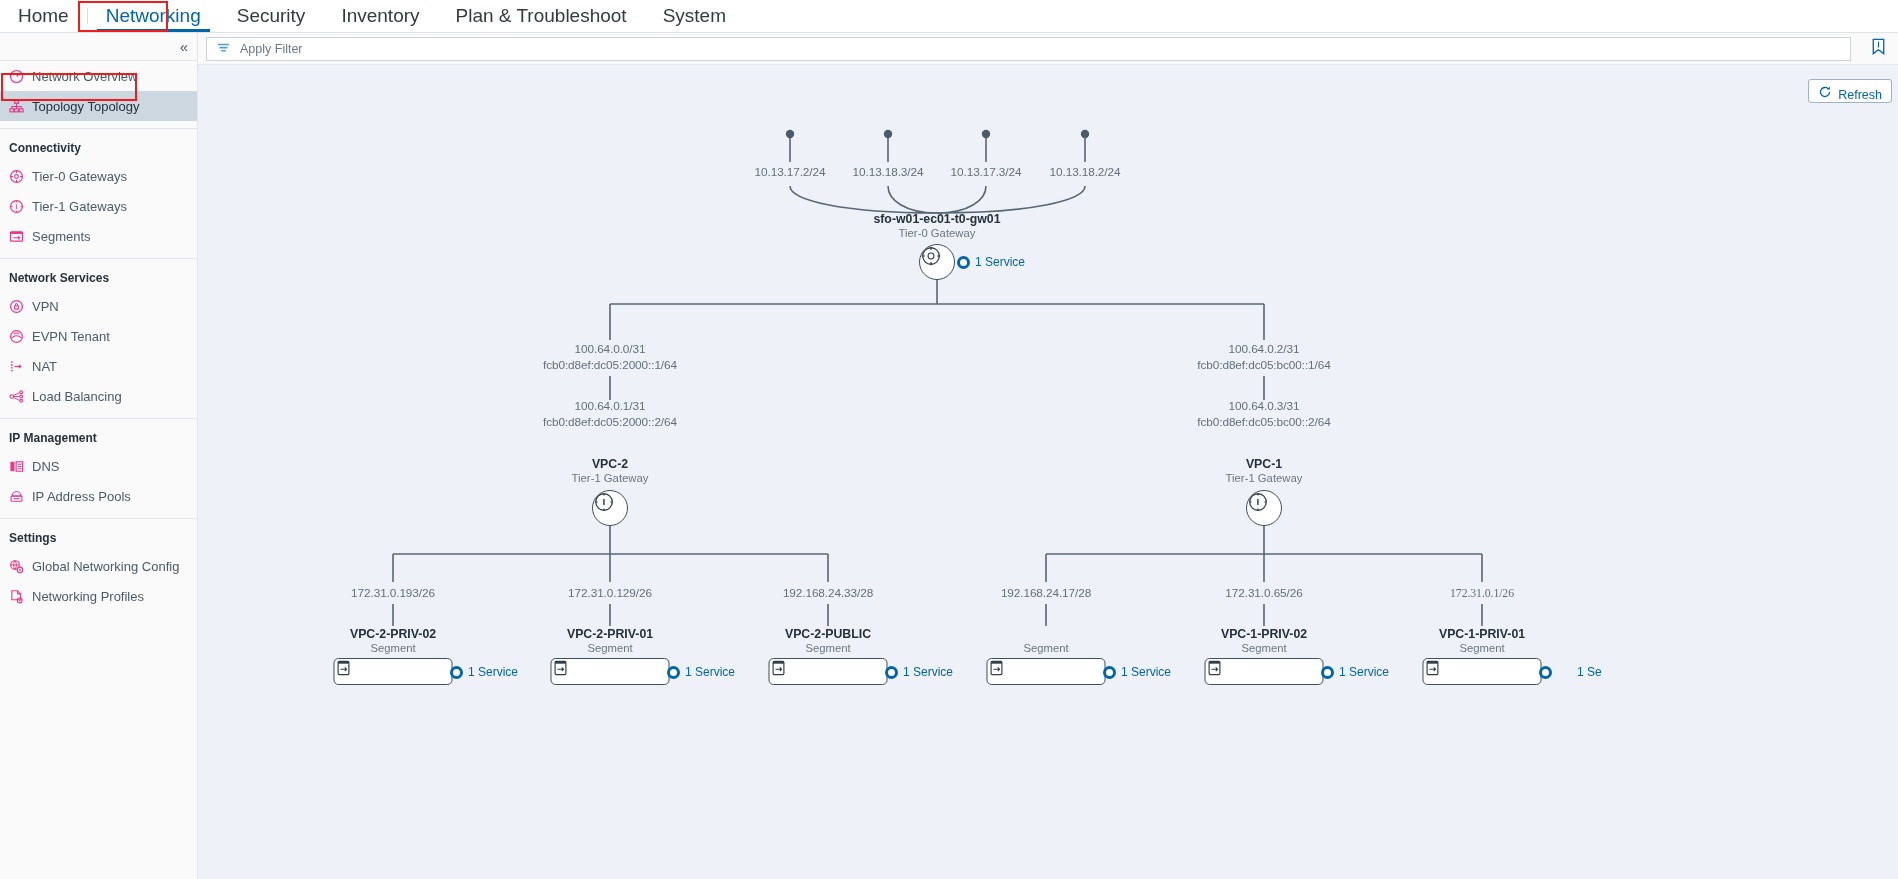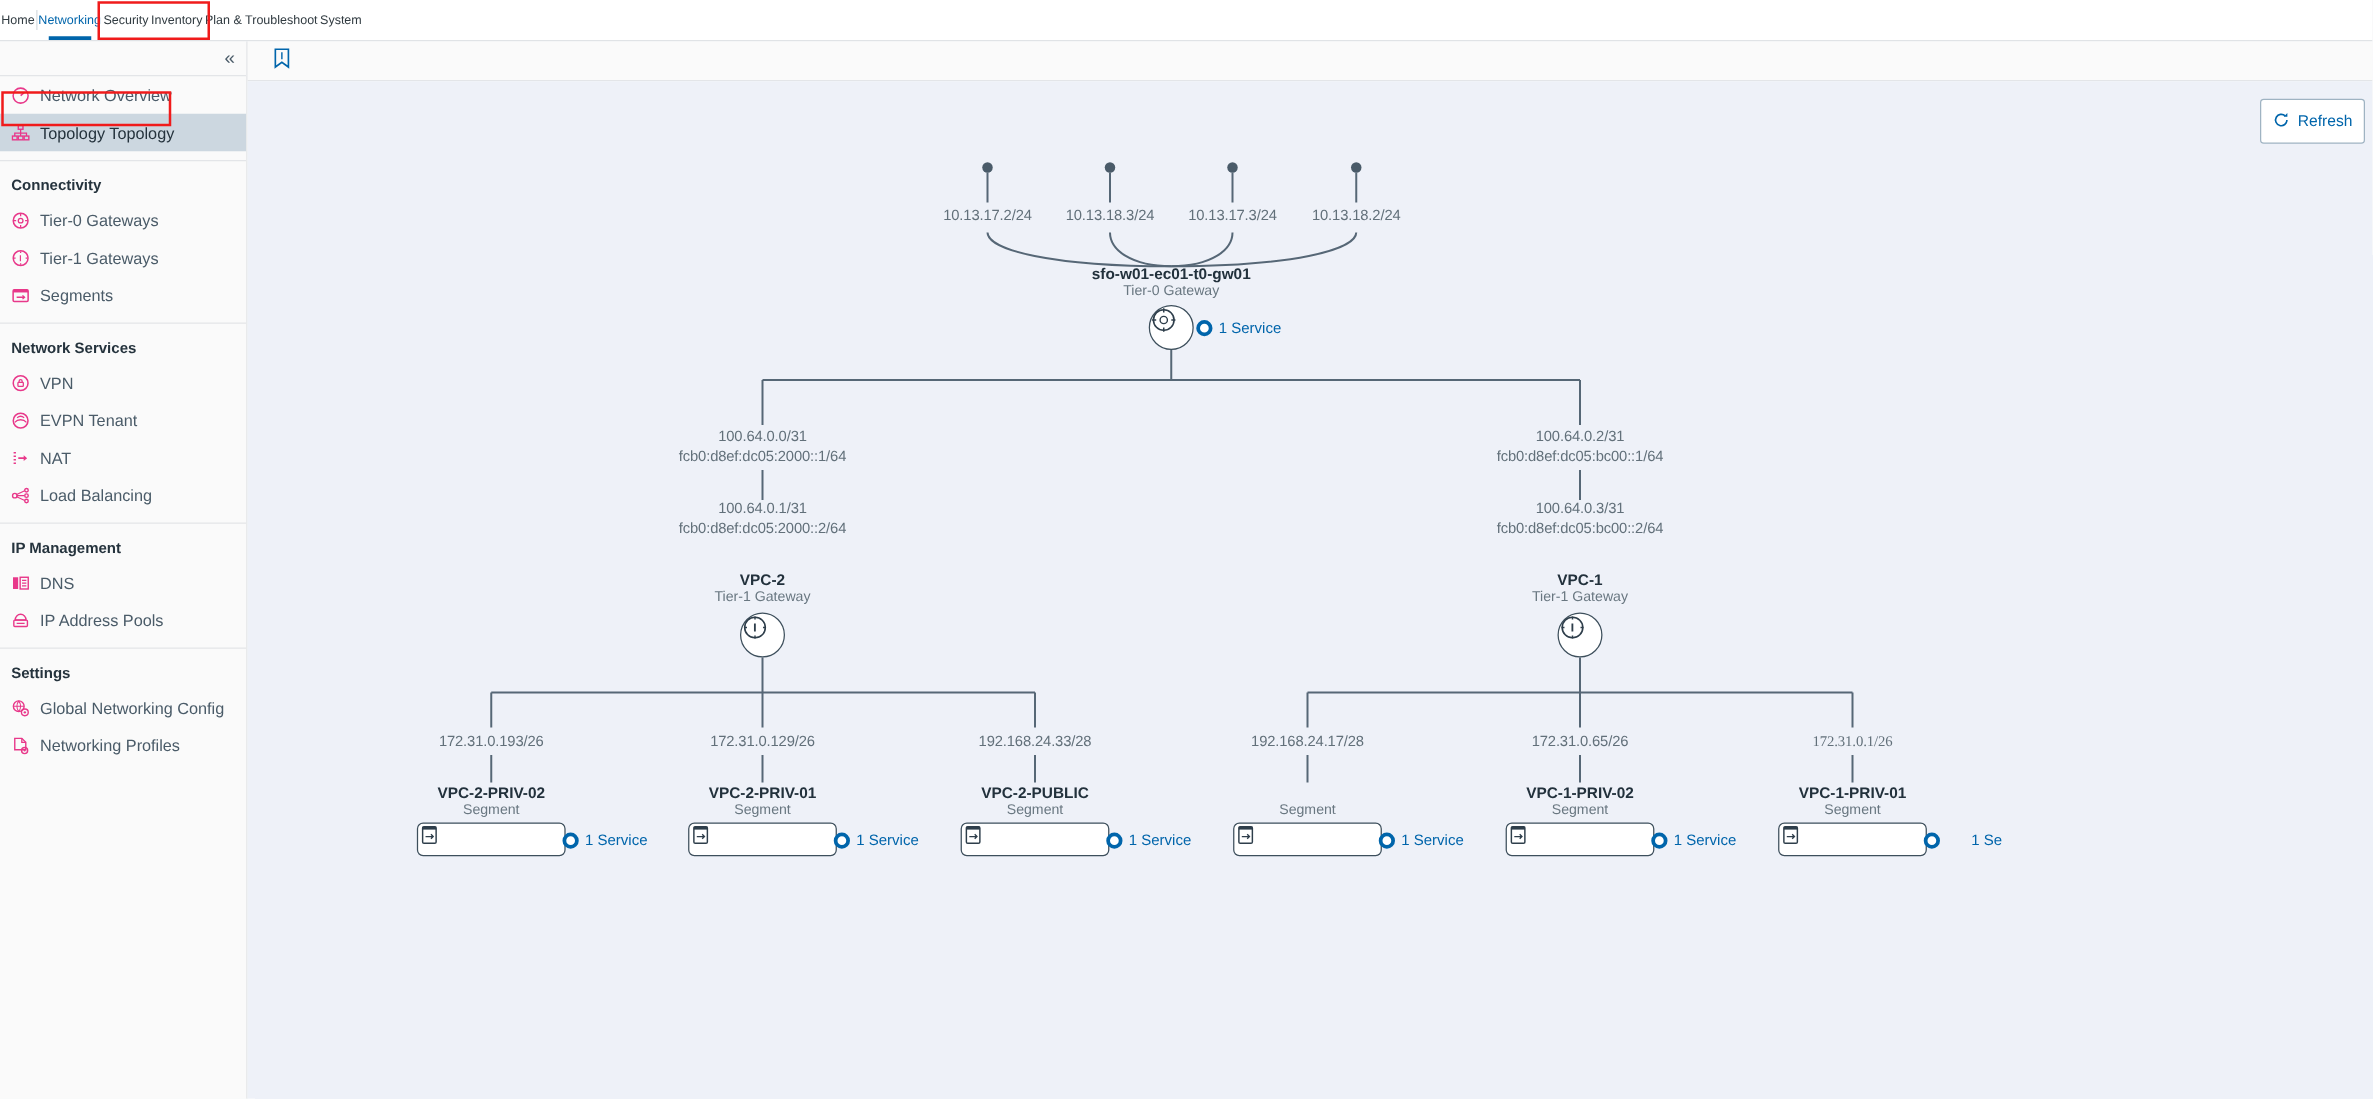--- a/index.html
+++ b/index.html
@@ -11,21 +11,21 @@
 
   
   .topnav {
     height: 33px; background: #fff;
     border-bottom: 1px solid #e0e3e6;
     display: flex; align-items: stretch;
     position: relative; z-index: 40;
   }
   .topnav-item {
     display: flex; align-items: center;
-    padding: 0 1px; font-size: 10px; color: #313b41;
+    padding: 0 18px; font-size: 19px; color: #313b41;
     position: relative; cursor: pointer; white-space: nowrap;
   }
   .topnav-sep { width: 1px; background: #d8dde1; margin: 8px 0; }
   .topnav-item.active { color: #0065ab; }
   .topnav-item.active::after {
     content: ""; position: absolute; left: 9px; right: 9px; bottom: 0;
     height: 3px; background: #0065ab;
   }
   .hl-red {
     position: absolute; border: 2.5px solid #f01b1b;
@@ -71,23 +71,23 @@
   .filter-input {
     flex: 1; height: 24px; background: #fff; border: 1px solid #cdd4d9;
     display: flex; align-items: center; gap: 9px; padding: 0 9px;
     font-size: 12.5px; color: #6c7a85; cursor: text;
   }
   .filterbar-right { display: flex; align-items: center; padding: 0 10px; gap: 10px; }
 
   .canvas { flex: 1; background: #eef1f8; position: relative; overflow: hidden; }
   .refresh-btn {
     position: absolute; right: 6px; top: 14px;
-    height: 36px; border: 1px solid #9fb3c2; border-radius: 3px;
+    height: 24px; border: 1px solid #9fb3c2; border-radius: 3px;
     background: #fff; color: #0065ab; font-size: 12.5px;
-    display: flex; align-items: center; gap: 6px; padding: 0 9px;
+    display: flex; align-items: flex-end; gap: 6px; padding: 0 9px;
     cursor: pointer; white-space: nowrap; z-index: 10;
   }
 
   .topo { position: absolute; inset: 0; }
   .topo svg { position: absolute; left: 0; top: 0; }
 
   .lbl {
     position: absolute; font-size: 11.8px; color: #62707a;
     white-space: nowrap; transform: translateX(-50%);
     letter-spacing: -.1px;
@@ -300,20 +300,30 @@
           <span class="nav-label">Networking Profiles</span>
         </div>
       </div>
 
     <div class="hl-red" style="left:1px;top:40px;width:136px;height:28px;"></div>
   </div>
 
   <div class="main">
 
     <div class="filterbar">
+      <div class="filter-input">
+        <span>
+          <svg width="15" height="15" viewBox="0 0 16 16">
+            <rect x="2" y="4" width="12" height="1.7" rx=".8" fill="#4d9fd6"></rect>
+            <rect x="3.6" y="7.3" width="8.8" height="1.7" rx=".8" fill="#4d9fd6"></rect>
+            <rect x="5.4" y="10.6" width="5.2" height="1.7" rx=".8" fill="#4d9fd6"></rect>
+          </svg>
+        </span>
+        <span>Apply Filter</span>
+      </div>
       <div class="filterbar-right">
         <span>
           <svg width="19" height="19" viewBox="0 0 20 20">
             <path d="M4.5 2.5h11v15l-5.5-4-5.5 4z" fill="none" stroke="#0065ab" stroke-width="1.4"></path>
             <line x1="10" y1="5" x2="10" y2="11" stroke="#0065ab" stroke-width="1.2"></line>
           </svg>
         </span>
       </div>
     </div>
 

